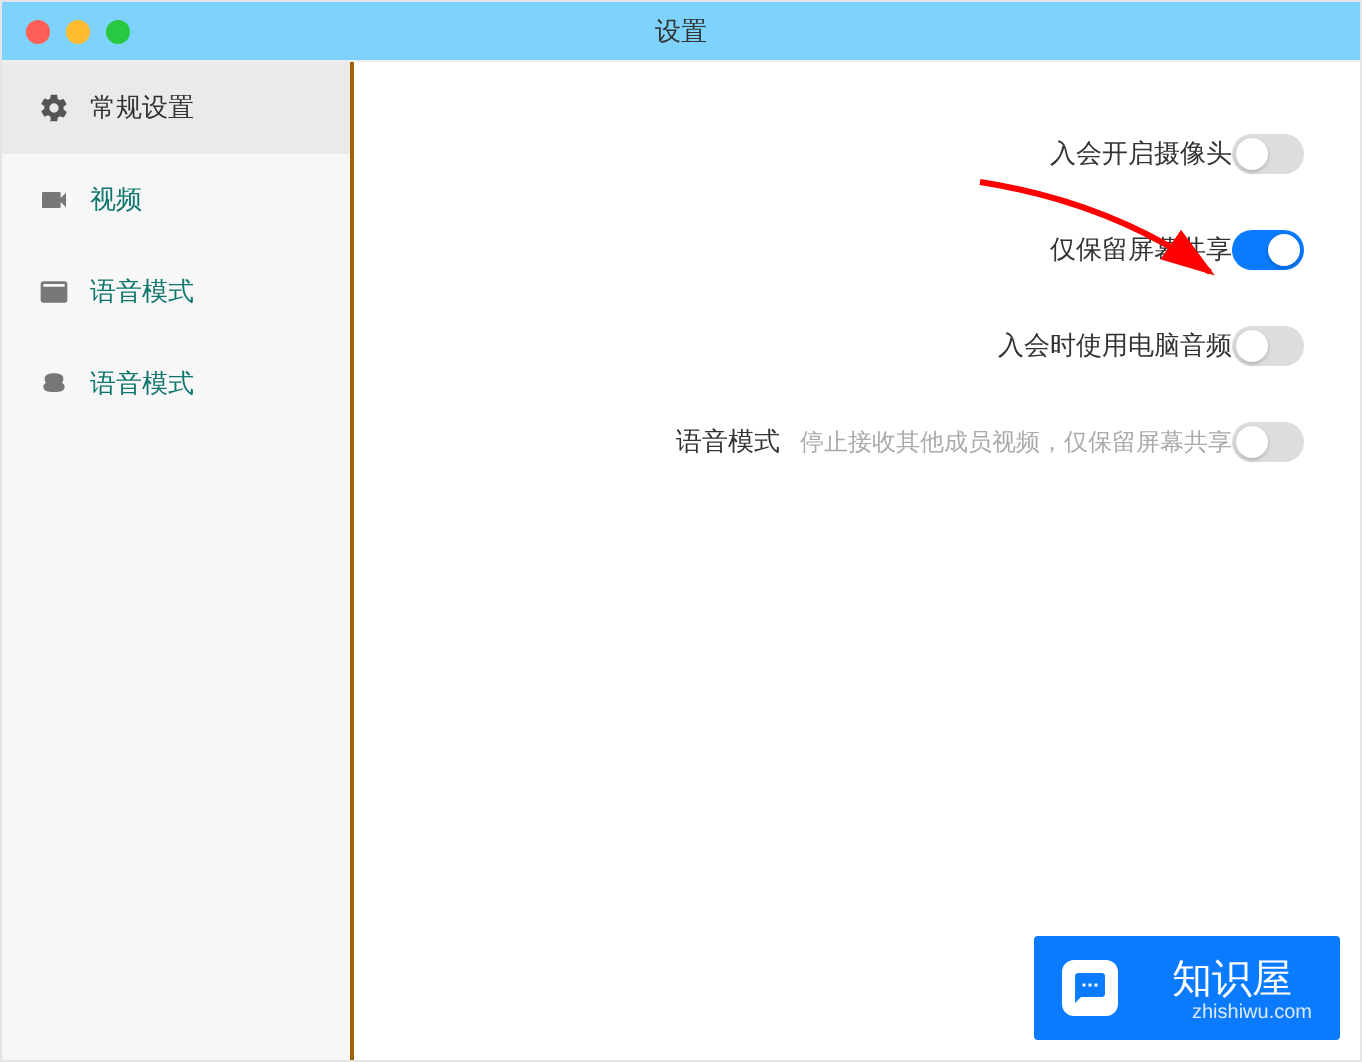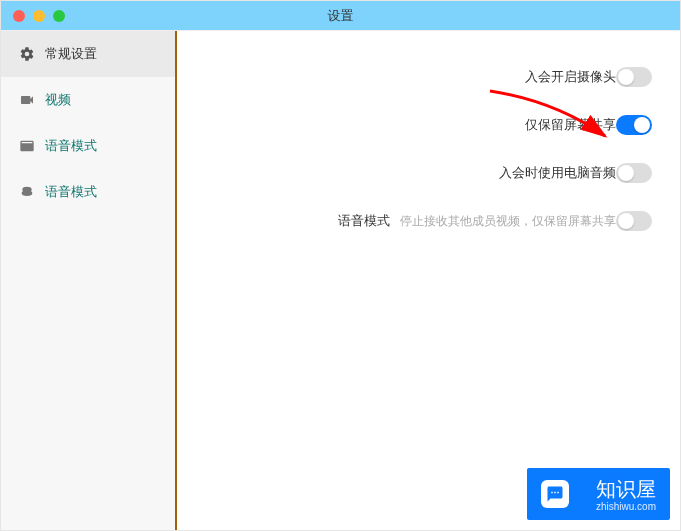--- a/index.html
+++ b/index.html
@@ -155,20 +155,21 @@
       align-items: center;
       justify-content: center;
       color: #0a7aff;
       font-size: 16px;
     }
     .wm-url {
       font-size: 10px;
       opacity: 0.85;
       display: block;
       margin-top: -2px;
+      margin-left: 10px;
     }
   </style>
 </head>
 <body>
 
 <div class="titlebar">
   <div class="traffic-lights">
     <div class="light red"></div>
     <div class="light yellow"></div>
     <div class="light green"></div>

